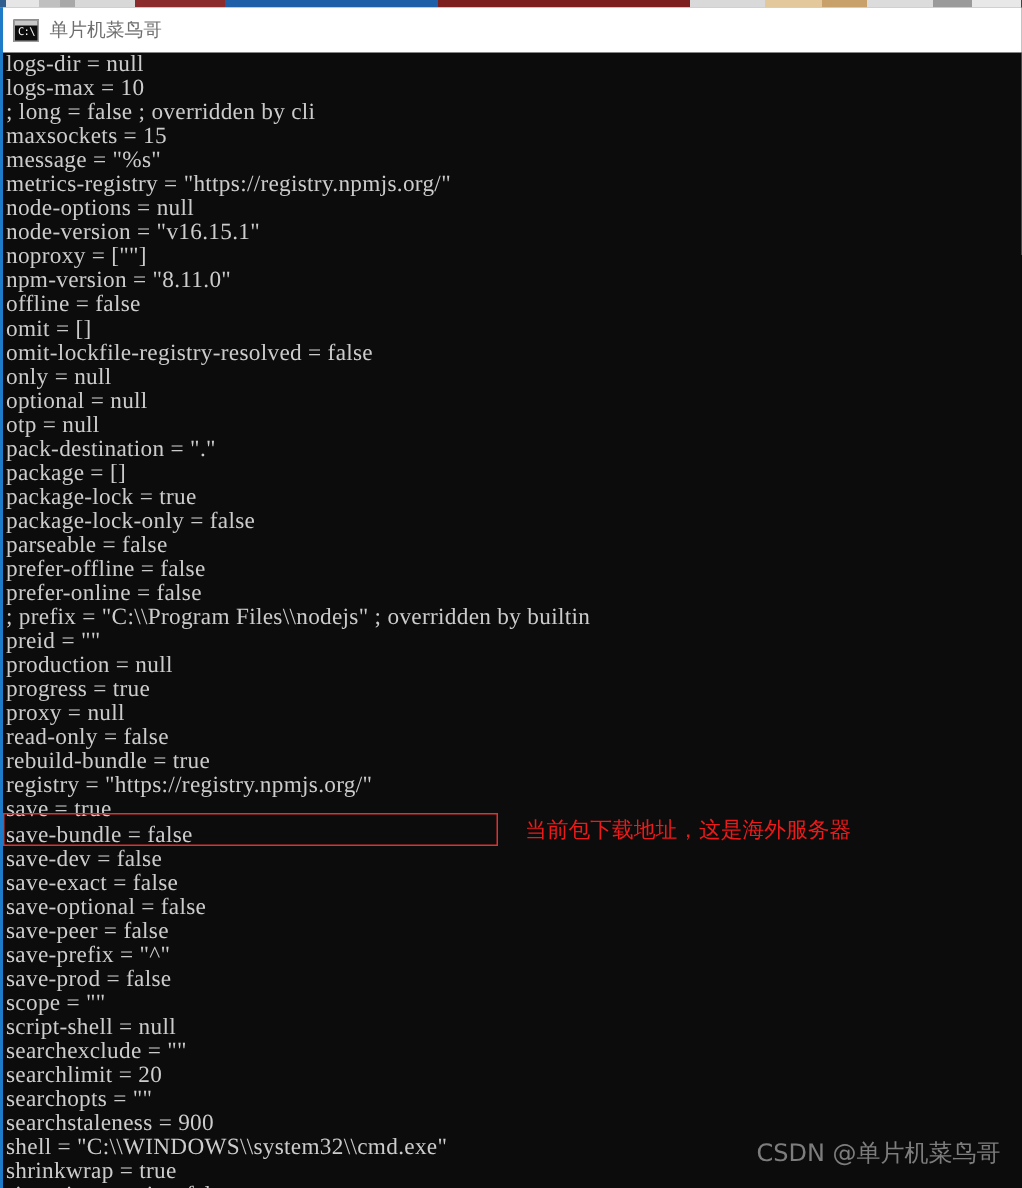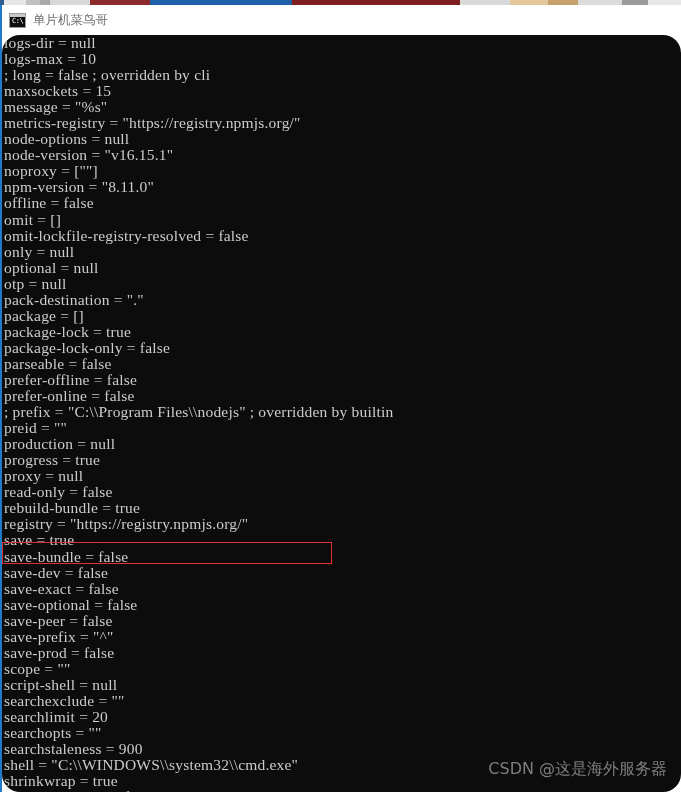--- a/index.html
+++ b/index.html
@@ -167,22 +167,23 @@
 <div class="window" style="border-left-color: rgb(30, 123, 200);">
 
   <div class="titlebar">
     <div class="cmd-icon">
       <span class="bar"></span>
       <span class="prompt">C:\</span>
     </div>
     <span class="title-text" style="color: rgb(110, 110, 110);">单片机菜鸟哥</span>
   </div>
 
-  <div class="console" style="background: rgb(12, 12, 12); border-radius: 18px;">
+  <div class="console" style="background: rgb(12, 12, 12);">
     <div class="console-text" id="console-text" style="color: rgb(204, 204, 204);"><div class="console-line">logs-dir = null</div><div class="console-line">logs-max = 10</div><div class="console-line">; long = false ; overridden by cli</div><div class="console-line">maxsockets = 15</div><div class="console-line">message = "%s"</div><div class="console-line">metrics-registry = "https://registry.npmjs.org/"</div><div class="console-line">node-options = null</div><div class="console-line">node-version = "v16.15.1"</div><div class="console-line">noproxy = [""]</div><div class="console-line">npm-version = "8.11.0"</div><div class="console-line">offline = false</div><div class="console-line">omit = []</div><div class="console-line">omit-lockfile-registry-resolved = false</div><div class="console-line">only = null</div><div class="console-line">optional = null</div><div class="console-line">otp = null</div><div class="console-line">pack-destination = "."</div><div class="console-line">package = []</div><div class="console-line">package-lock = true</div><div class="console-line">package-lock-only = false</div><div class="console-line">parseable = false</div><div class="console-line">prefer-offline = false</div><div class="console-line">prefer-online = false</div><div class="console-line">; prefix = "C:\\Program Files\\nodejs" ; overridden by builtin</div><div class="console-line">preid = ""</div><div class="console-line">production = null</div><div class="console-line">progress = true</div><div class="console-line">proxy = null</div><div class="console-line">read-only = false</div><div class="console-line">rebuild-bundle = true</div><div class="console-line">registry = "https://registry.npmjs.org/"</div><div class="console-line">save = true</div><div class="console-line">save-bundle = false</div><div class="console-line">save-dev = false</div><div class="console-line">save-exact = false</div><div class="console-line">save-optional = false</div><div class="console-line">save-peer = false</div><div class="console-line">save-prefix = "^"</div><div class="console-line">save-prod = false</div><div class="console-line">scope = ""</div><div class="console-line">script-shell = null</div><div class="console-line">searchexclude = ""</div><div class="console-line">searchlimit = 20</div><div class="console-line">searchopts = ""</div><div class="console-line">searchstaleness = 900</div><div class="console-line">shell = "C:\\WINDOWS\\system32\\cmd.exe"</div><div class="console-line">shrinkwrap = true</div><div class="console-line">sign-git-commit = false</div></div>
 
     <div class="highlight-box" style="border-color: rgb(224, 48, 48);"></div>
 
+    <div class="annotation" style="color: rgb(238, 26, 26);">当前包下载地址，这是海外服务器</div>
 
-    <div class="watermark" style="color: rgb(138, 138, 138);">CSDN @这是海外服务器</div>
+    <div class="watermark" style="color: rgb(138, 138, 138);">CSDN @单片机菜鸟哥</div>
   </div>
 
 </div>
 
 </body></html>

